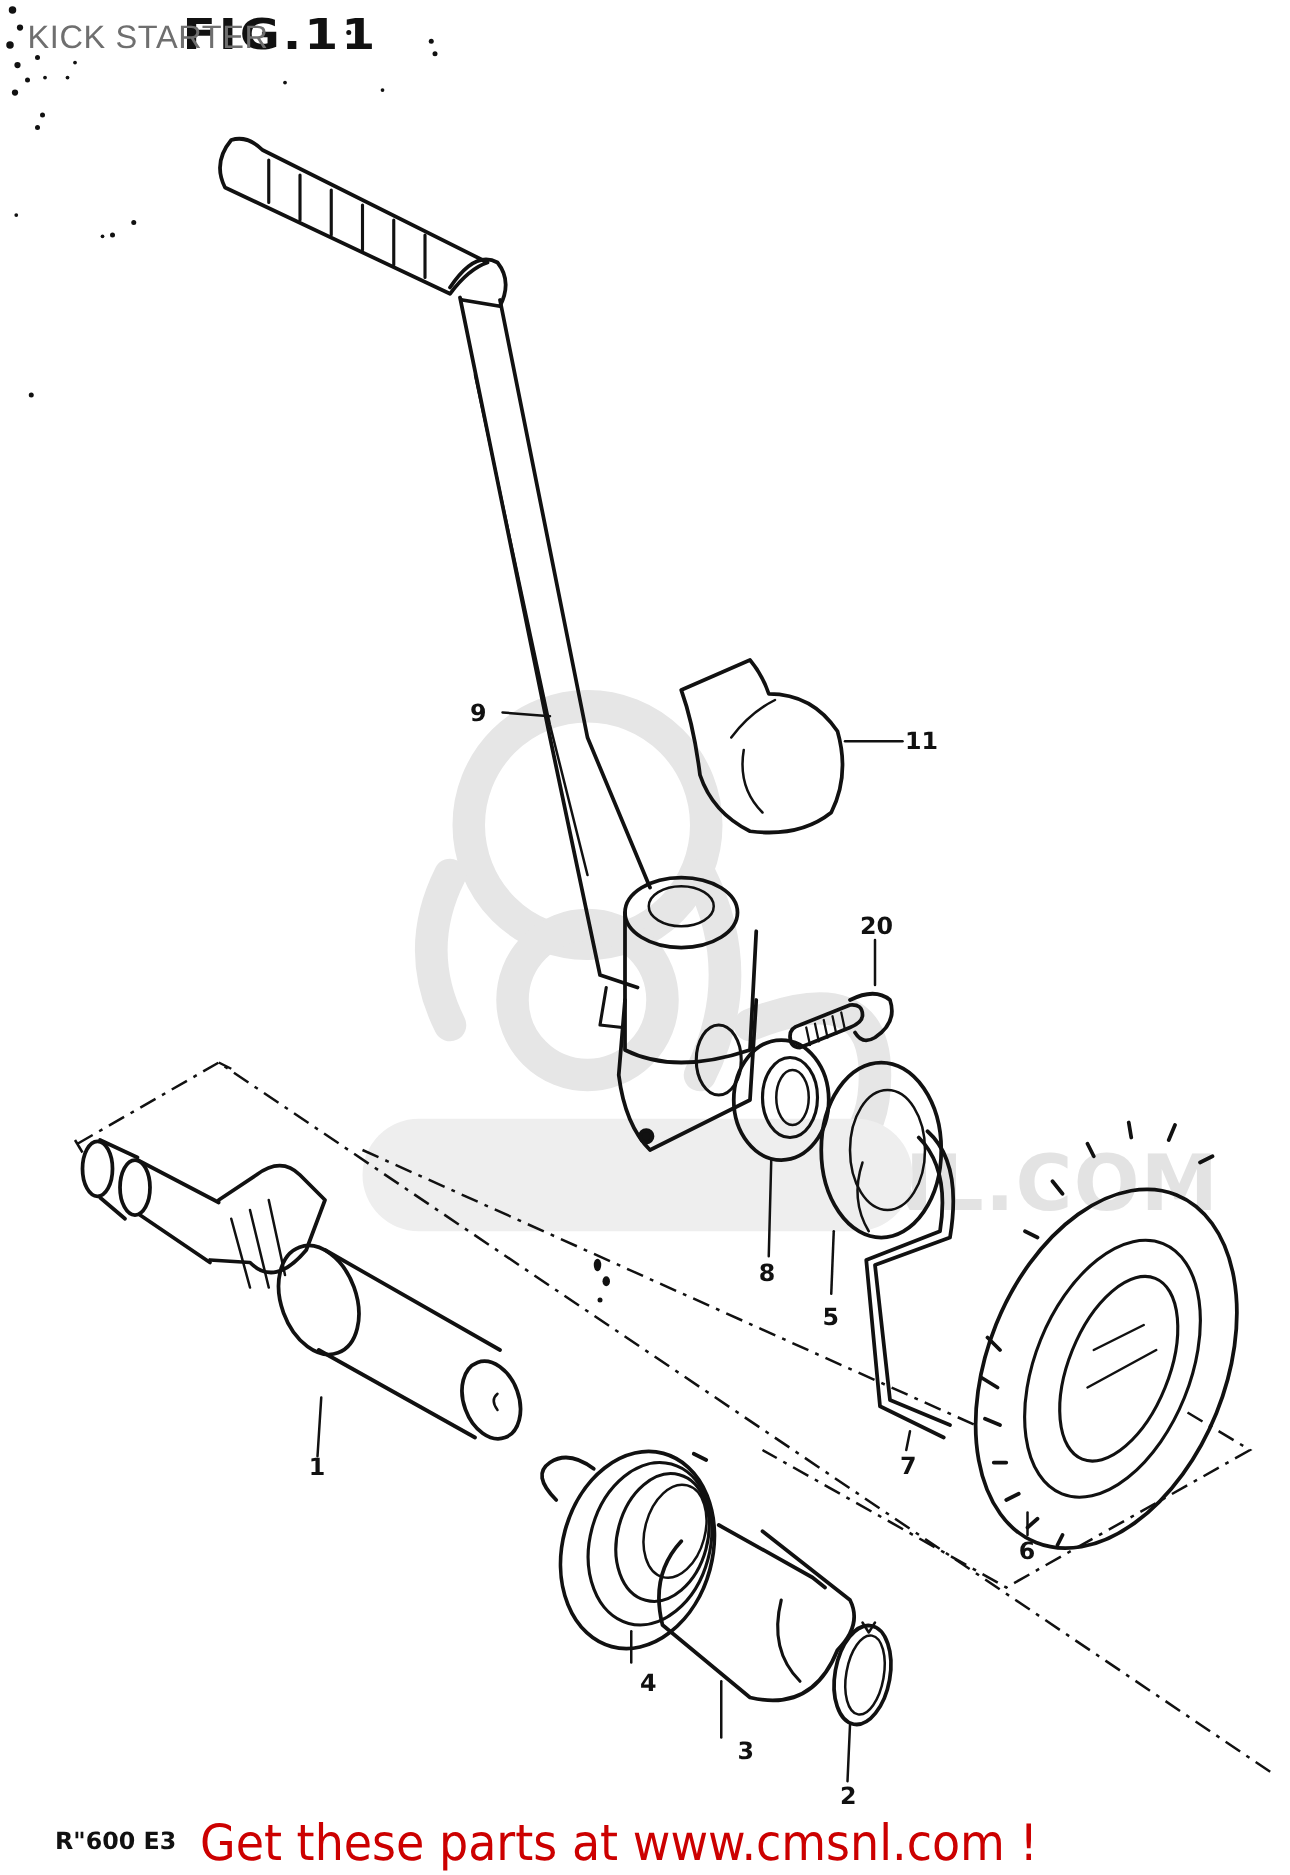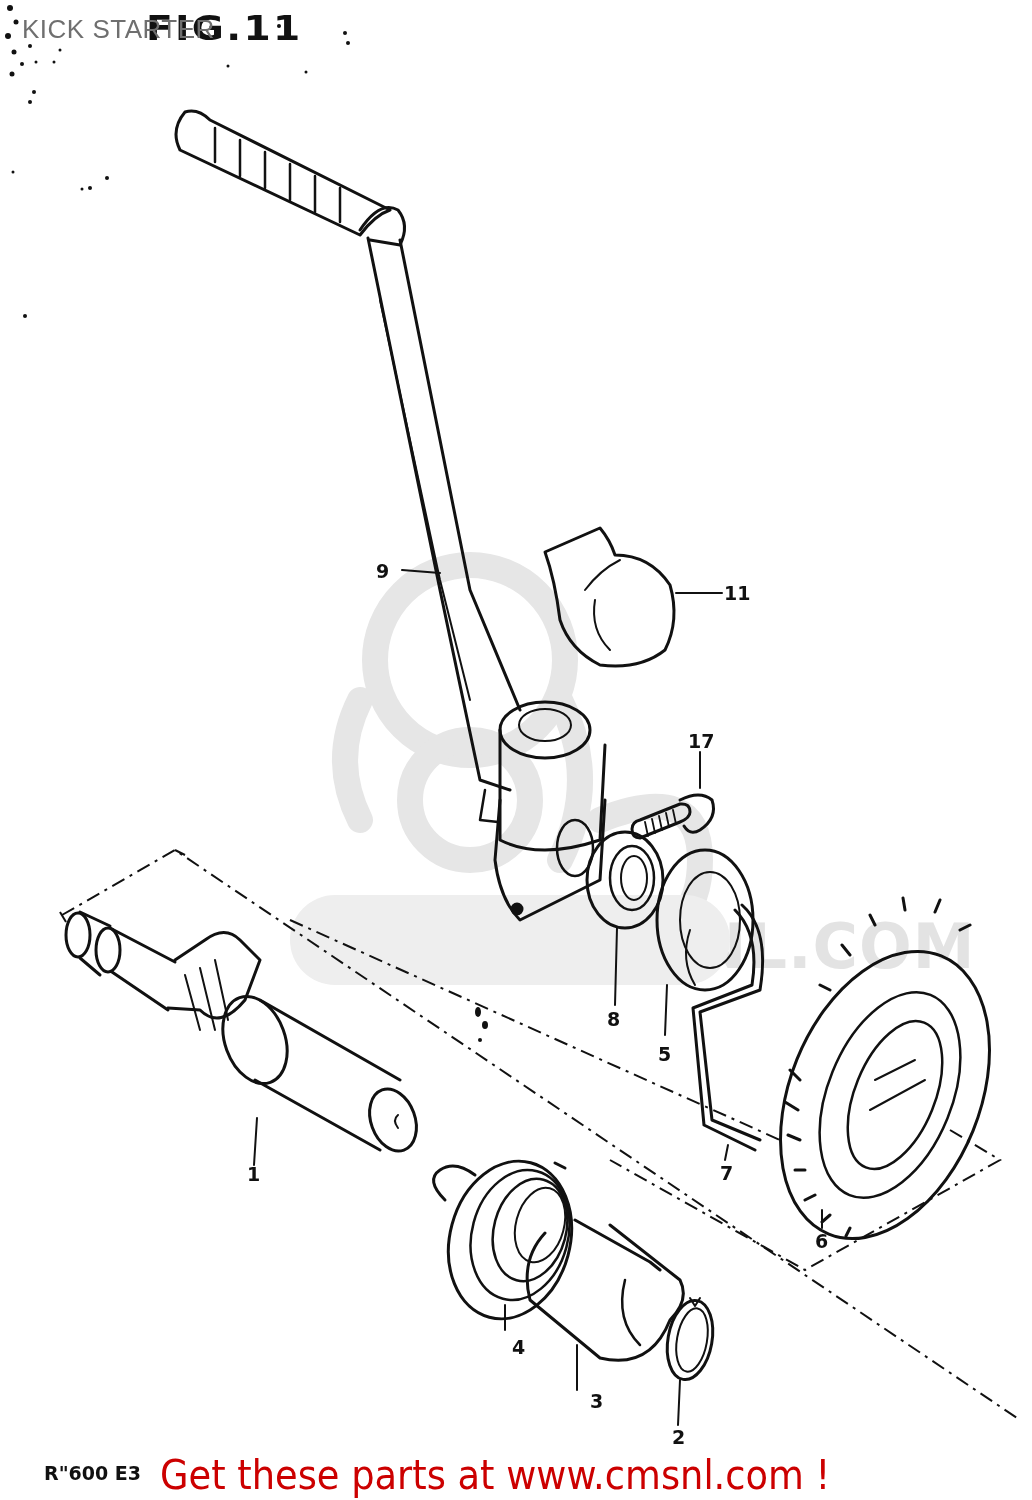--- a/index.html
+++ b/index.html
@@ -170,21 +170,21 @@
       <ellipse cx="485" cy="1025" rx="3" ry="4"></ellipse>
       <circle cx="480" cy="1040" r="2"></circle>
     </g>
   </svg>
 
   <div class="fig-no">FIG.11</div>
   <div class="section-title">KICK STARTER</div>
 
   <div class="callout" style="left:376px; top:562px;">9</div>
   <div class="callout" style="left:724px; top:584px;">11</div>
-  <div class="callout" style="left:688px; top:732px;">17</div>
+  <div class="callout" style="left:688px; top:732px;">20</div>
   <div class="callout" style="left:607px; top:1010px;">8</div>
   <div class="callout" style="left:658px; top:1045px;">5</div>
   <div class="callout" style="left:720px; top:1164px;">7</div>
   <div class="callout" style="left:815px; top:1232px;">6</div>
   <div class="callout" style="left:247px; top:1165px;">1</div>
   <div class="callout" style="left:512px; top:1338px;">4</div>
   <div class="callout" style="left:590px; top:1392px;">3</div>
   <div class="callout" style="left:672px; top:1428px;">2</div>
 
   <div class="model-code">R"600 E3</div>

